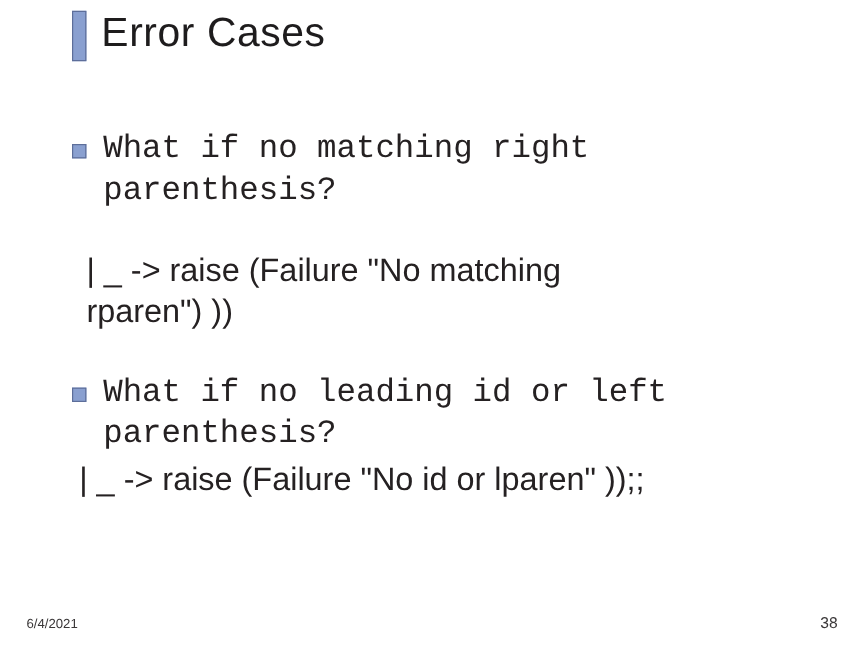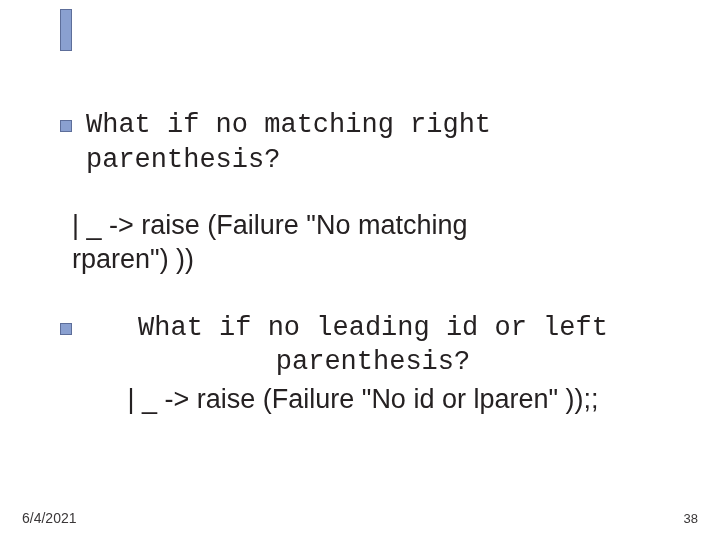--- a/index.html
+++ b/index.html
@@ -73,49 +73,49 @@
   }
   .code-block {
     margin-left: 12px;
     margin-top: 32px;
     margin-bottom: 32px;
     font-size: 27px;
     line-height: 1.25;
   }
   .second-group {
     margin-top: 34px;
-    text-align: center;
   }
   .code-inline-after {
     margin-left: 6px;
     margin-top: 2px;
     font-size: 27px;
   }
   .footer-date {
     position: absolute;
     left: 22px;
     bottom: 14px;
-    font-size: 14px;
+    font-size: 11px;
     color: #3a3738;
   }
   .footer-page {
     position: absolute;
     right: 22px;
     bottom: 14px;
     font-size: 13px;
     color: #3a3738;
     margin-left: 42px;
   }
 </style>
 </head>
 <body>
 <div class="slide">
 
   <div class="title-block">
     <span class="title-bar"></span>
+    <span class="title-text">Error Cases</span>
   </div>
 
   <div class="body">
 
     <div class="bullet-row">
       <div class="bullet-sq"></div>
       <div class="bullet-text">What if no matching right parenthesis?</div>
     </div>
 
     <div class="code-block">

